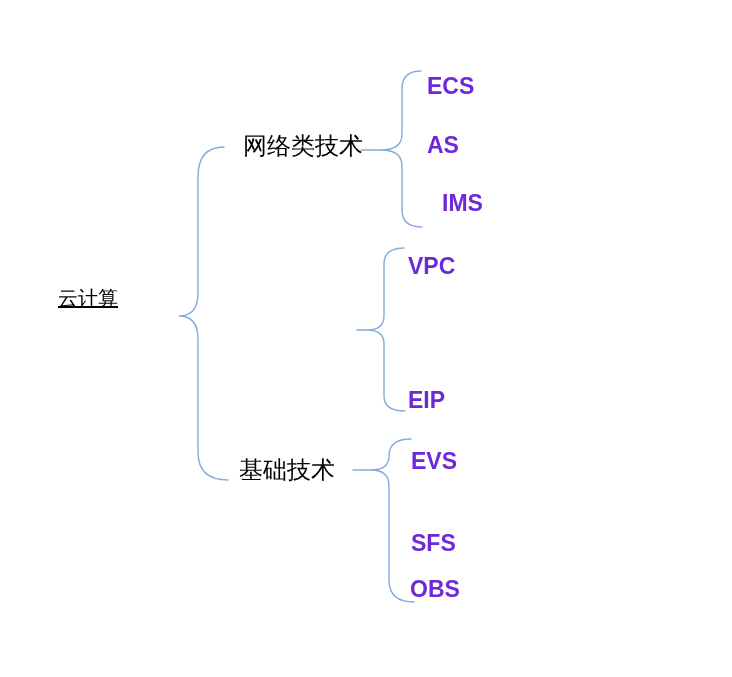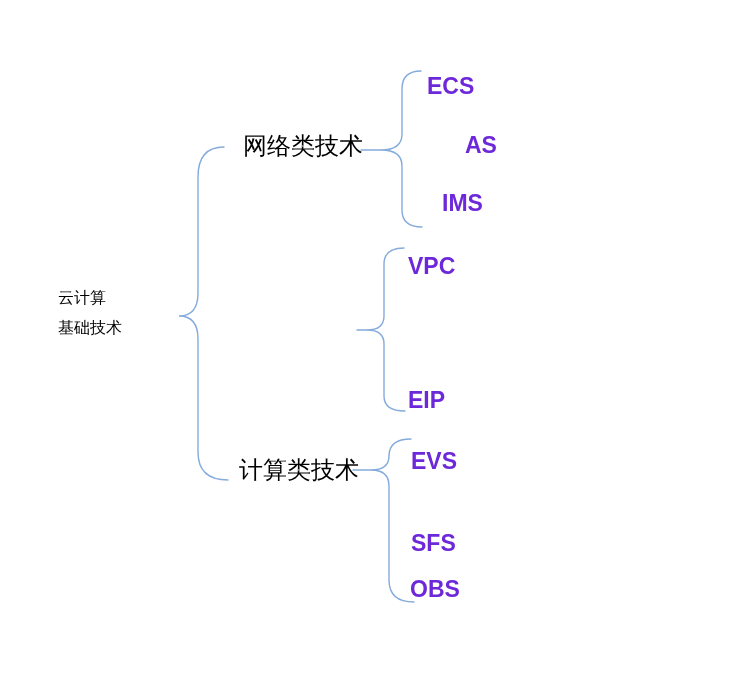--- a/index.html
+++ b/index.html
@@ -33,22 +33,23 @@
     white-space: nowrap;
     color: #000000;
   }
   .cn {
     font-family: "Liberation Serif", "DejaVu Serif", serif;
     font-size: 24px;
     line-height: 24px;
   }
   .root {
     font-family: "Liberation Serif", "DejaVu Serif", serif;
-    font-size: 16px;
+    font-size: 20px;
     line-height: 30px;
+    text-decoration: underline;
   }
   .en {
     font-family: "Liberation Sans", "DejaVu Sans", sans-serif;
     font-size: 23px;
     line-height: 24px;
     font-weight: 700;
     color: #6d28d9;
   }
 </style>
 </head>
@@ -65,28 +66,27 @@
 
     <path d="M 357,330 L 367,330"></path>
     <path d="M 404,248 Q 384,248 384,264 L 384,316 Q 384,330 367,330 Q 384,330 384,344 L 384,396 Q 384,411 405,411"></path>
 
     <path d="M 353,470 L 371,470"></path>
     <path d="M 411,439 Q 389,439 389,456 Q 389,470 371,470 Q 389,470 389,486 L 389,580 Q 389,602 414,602"></path>
   </svg>
 
   <div class="lbl root" style="left:58px; top:283px;">
     <div>云计算</div>
-    <div>基础技术</div>
   </div>
 
   <div class="lbl cn" style="left:243px; top:134px;">网络类技术</div>
-  <div class="lbl cn" style="left:239px; top:458px;">计算类技术</div>
+  <div class="lbl cn" style="left:239px; top:458px;">基础技术</div>
 
   <div class="lbl en" style="left:427px; top:74px;">ECS</div>
-  <div class="lbl en" style="left:427px; top:133px;margin-left:38px;">AS</div>
+  <div class="lbl en" style="left:427px; top:133px;">AS</div>
   <div class="lbl en" style="left:442px; top:191px;">IMS</div>
 
   <div class="lbl en" style="left:408px; top:254px;">VPC</div>
   <div class="lbl en" style="left:408px; top:388px;">EIP</div>
 
   <div class="lbl en" style="left:411px; top:449px;">EVS</div>
   <div class="lbl en" style="left:411px; top:531px;">SFS</div>
   <div class="lbl en" style="left:410px; top:568px;margin-top:9px;">OBS</div>
 
 </div>

